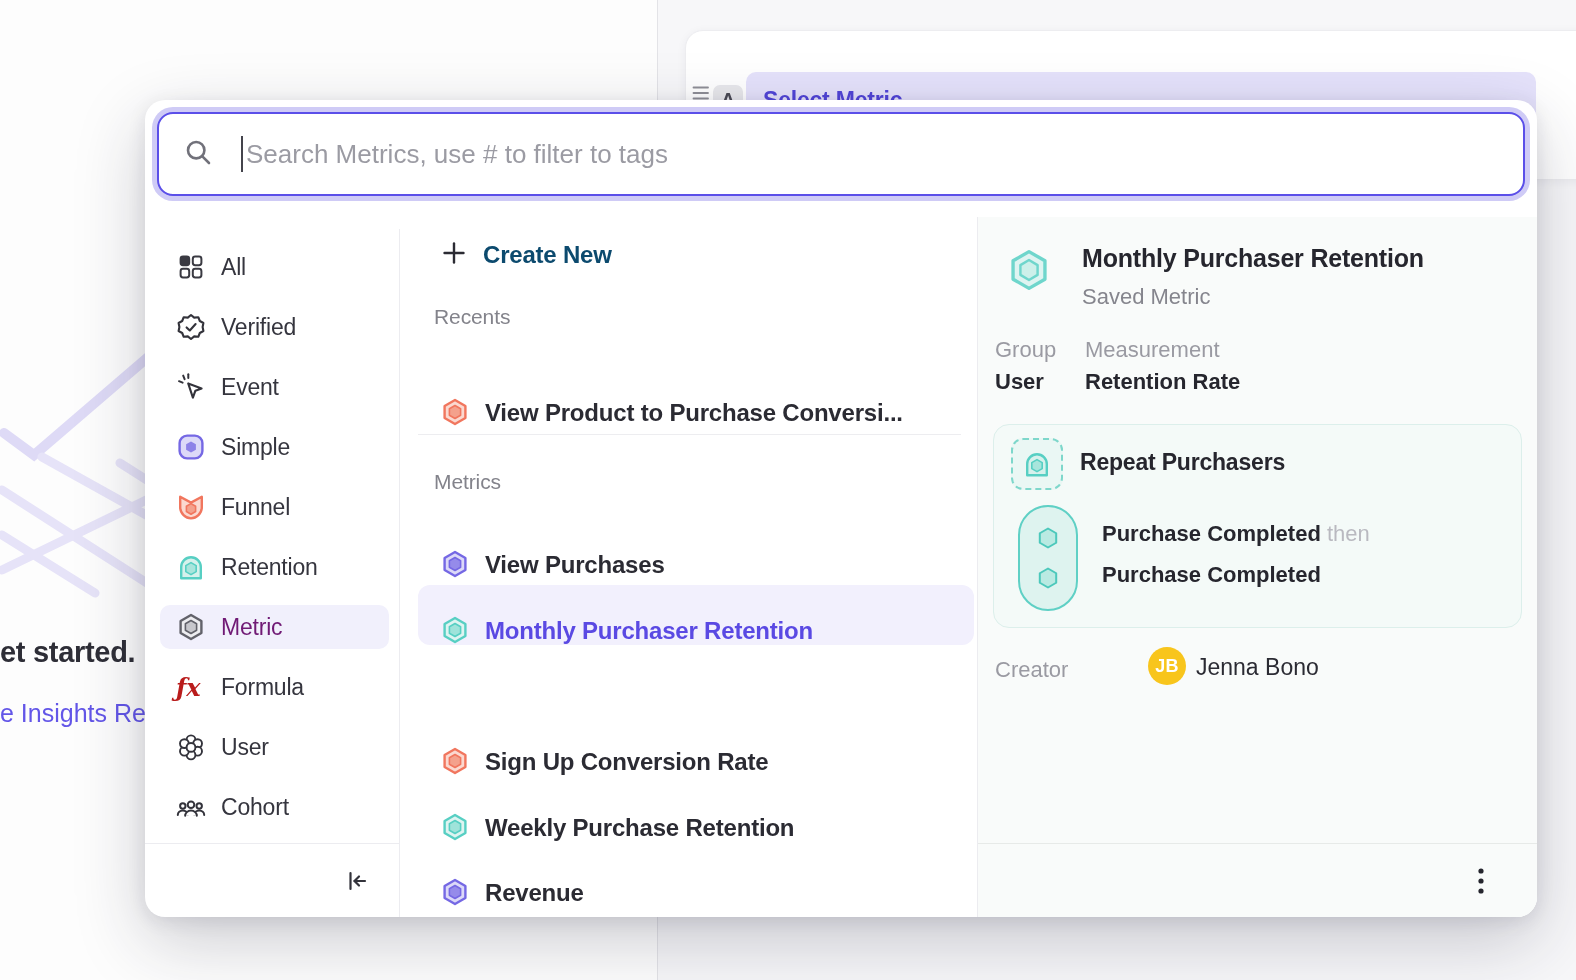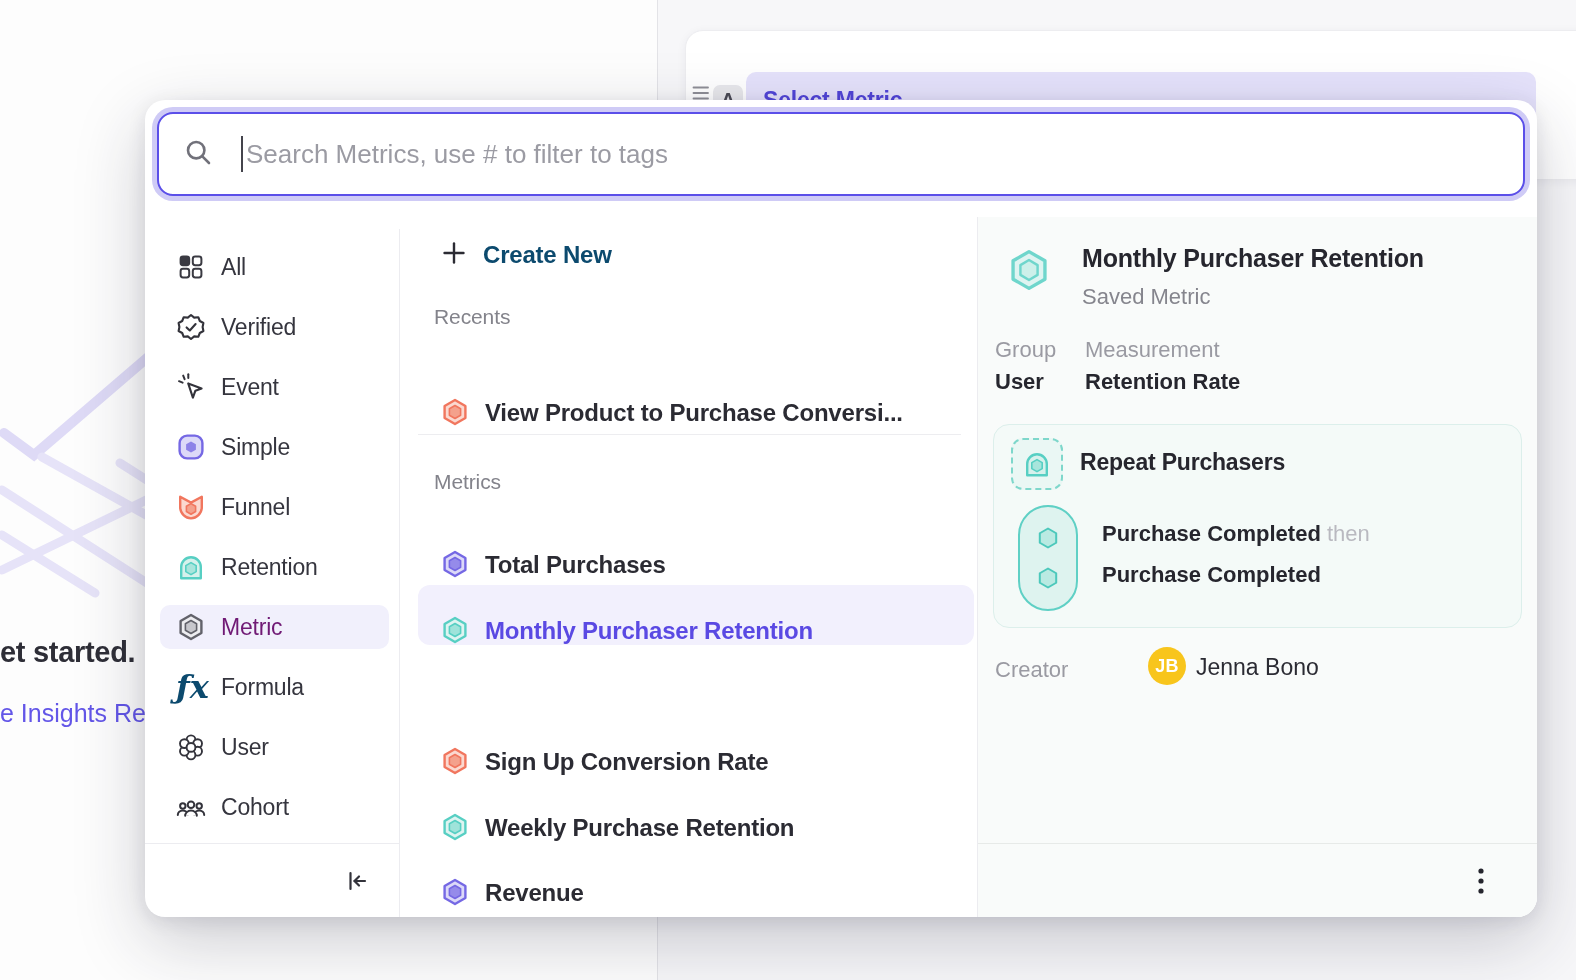--- a/index.html
+++ b/index.html
@@ -61,21 +61,21 @@
   
   .side-items { padding-top:16px; }
   .side-item {
     height:44px; margin:0 10px 16px 15px; border-radius:10px;
     display:flex; align-items:center; padding-left:16px; gap:15px; cursor:pointer;
   }
   .side-item .lbl { font-size:23px; font-weight:500; color:#35353e; letter-spacing:-0.2px; }
   .side-item.selected { background:#f1f0fc; }
   .side-item.selected .lbl { color:#701a75; font-weight:400; }
   .icon30 { width:30px; height:30px; display:block; }
-  .fx { font-family:"DejaVu Serif",serif; font-style:italic; font-size:32px; font-weight:600; color:#0c4a6e; width:30px; text-align:right; }
+  .fx { font-family:"DejaVu Serif",serif; font-style:italic; font-size:24px; font-weight:600; color:#b91c1c; width:30px; text-align:left; }
   .side-footer {
     position:absolute; left:0; right:0; bottom:0; height:74px; border-top:1px solid #ececf0;
     border-radius:0 0 0 20px;
   }
   .collapse-btn { position:absolute; right:24px; top:19px; width:36px; height:36px; display:flex; align-items:center; justify-content:center; cursor:pointer; }
 
   
   .create-new { position:absolute; left:40px; top:20px; height:36px; display:flex; align-items:center; gap:15px; cursor:pointer; }
   .create-new .lbl { font-size:24px; font-weight:700; color:#0c4a6e; letter-spacing:-0.2px; }
   .sec-header { position:absolute; left:34px; font-size:21px; font-weight:400; color:#83838b; letter-spacing:-0.1px; }
@@ -343,21 +343,21 @@
 
         <div class="sec-header" style="top:253px">Metrics</div>
 
         <div class="m-row" style="top:302px">
           <span class="icon30">
             <svg width="30" height="30" viewBox="0 0 30 30">
                 <polygon points="15,3 25.4,9 25.4,21 15,27 4.6,21 4.6,9" fill="#dcd9f8" stroke="#7568e4" stroke-width="2.4" stroke-linejoin="round"></polygon>
                 <polygon points="15,8.5 20.6,11.8 20.6,18.2 15,21.5 9.4,18.2 9.4,11.8" fill="#958bea" stroke="#7568e4" stroke-width="1.6" stroke-linejoin="round"></polygon>
               </svg>
           </span>
-          <span class="lbl">Total Purchases</span>
+          <span class="lbl">View Purchases</span>
         </div>
 
         <div class="m-row selected" style="top:368px">
           <span class="icon30">
             <svg width="30" height="30" viewBox="0 0 30 30">
                 <polygon points="15,3 25.4,9 25.4,21 15,27 4.6,21 4.6,9" fill="#def4f1" stroke="#57cfc3" stroke-width="2.4" stroke-linejoin="round"></polygon>
                 <polygon points="15,8.5 20.6,11.8 20.6,18.2 15,21.5 9.4,18.2 9.4,11.8" fill="#9fe3da" stroke="#57cfc3" stroke-width="1.6" stroke-linejoin="round"></polygon>
               </svg>
           </span>
           <span class="lbl">Monthly Purchaser Retention</span>

